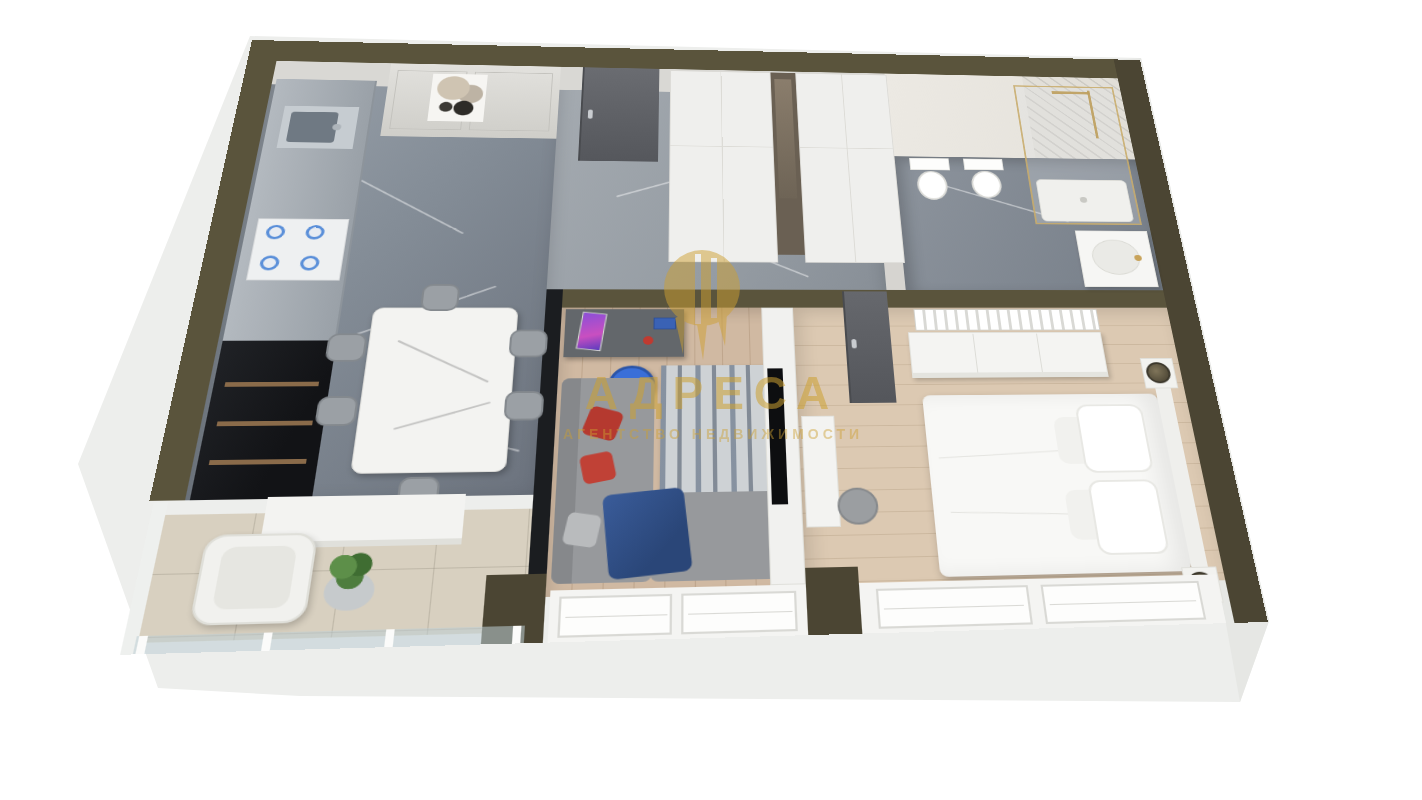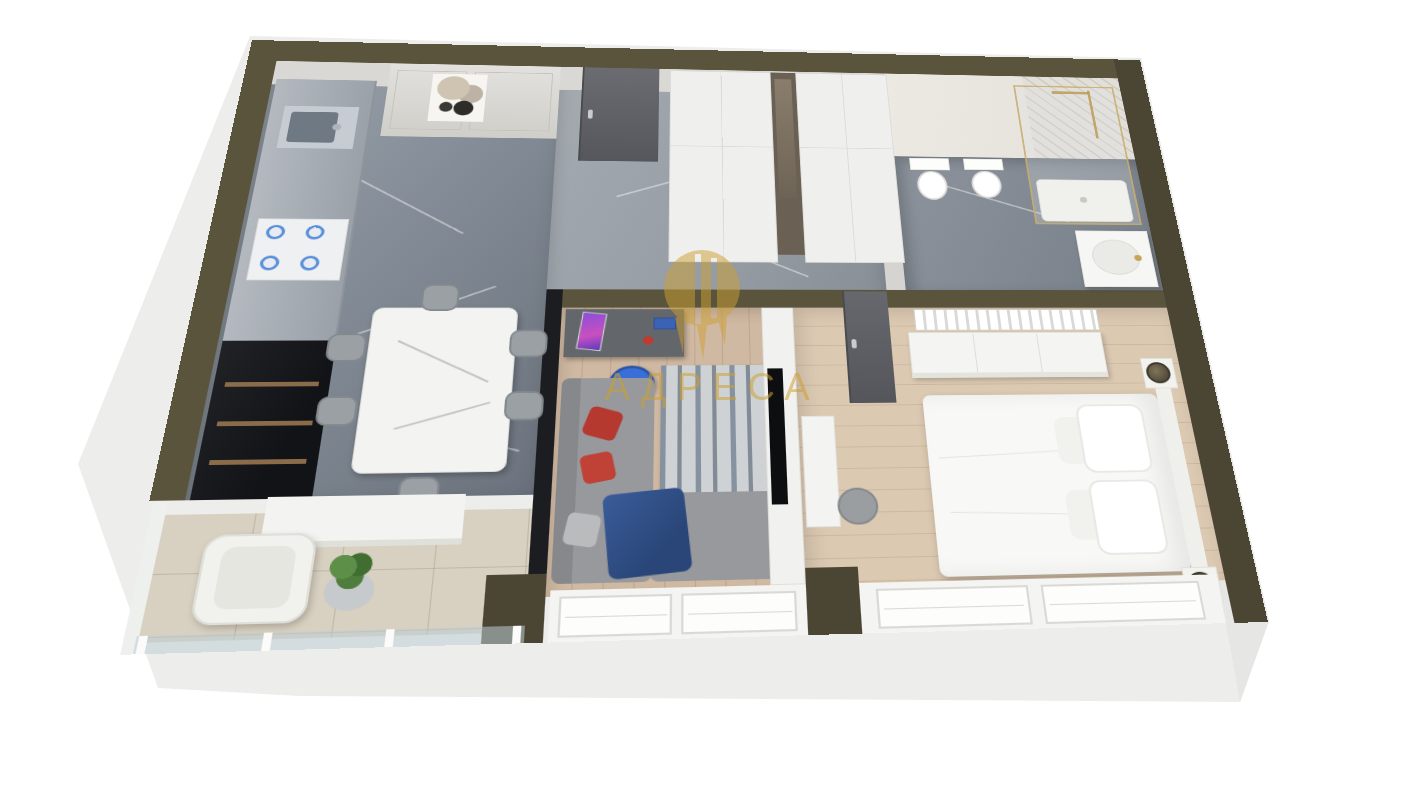--- a/index.html
+++ b/index.html
@@ -161,21 +161,21 @@
   .shower-head{left:886px;top:52px;width:44px;height:4px;background:rgba(190,158,92,.9);}
   .shower-pipe{left:928px;top:50px;width:3px;height:72px;background:rgba(190,158,92,.9);}
   .shower-tray{left:850px;top:182px;width:102px;height:58px;border-radius:6px;background:#f0f0ed;border:1px solid #dddDd8;}
   .drain{left:896px;top:206px;width:8px;height:8px;border-radius:50%;background:#c9c9c4;}
   .bath-sink{left:884px;top:252px;width:80px;height:74px;background:#f6f6f4;border:1px solid #e3e3de;box-shadow:2px 3px 5px rgba(0,0,0,.2);}
   .sink-bowl{left:898px;top:264px;width:52px;height:46px;border-radius:50%;background:#eaeae6;border:1px solid #dadad4;}
   .gold-faucet{left:944px;top:284px;width:8px;height:8px;border-radius:50%;background:#c8a35a;}
   
   .wm{position:absolute;z-index:3;color:var(--watermark_gold,#cda032);}
   .wm-logo{left:645px;top:248px;width:115px;height:112px;opacity:.5;}
-  .wm-title{left:552px;top:366px;width:320px;text-align:center;font-weight:normal;font-size:38px;
+  .wm-title{left:552px;top:366px;width:320px;text-align:center;font-weight:bold;font-size:46px;
     letter-spacing:10px;opacity:.55;white-space:nowrap;}
   .wm-sub{left:548px;top:426px;width:330px;text-align:center;font-weight:bold;font-size:14px;
     letter-spacing:4px;opacity:.45;white-space:nowrap;}
 </style>
 </head>
 <body>
 
 <div id="scene">
 
   <svg id="slab-svg" width="1422" height="800" viewBox="0 0 1422 800">
@@ -339,14 +339,15 @@
       <rect x="66" y="10" width="6" height="60" fill="#000"></rect>
     </mask>
     <g fill="currentColor" mask="url(#lm)">
       <circle cx="57" cy="40" r="38"></circle>
       <path d="M30 70 L40 66 L38 106 Z"></path>
       <path d="M52 76 L62 76 L58 112 Z"></path>
       <path d="M72 68 L82 64 L80 98 Z"></path>
     </g>
   </svg>
   <div class="wm wm-title">АДРЕСА</div>
+  <div class="wm wm-sub">АГЕНТСТВО НЕДВИЖИМОСТИ</div>
 
 </div>
 
 </body></html>

